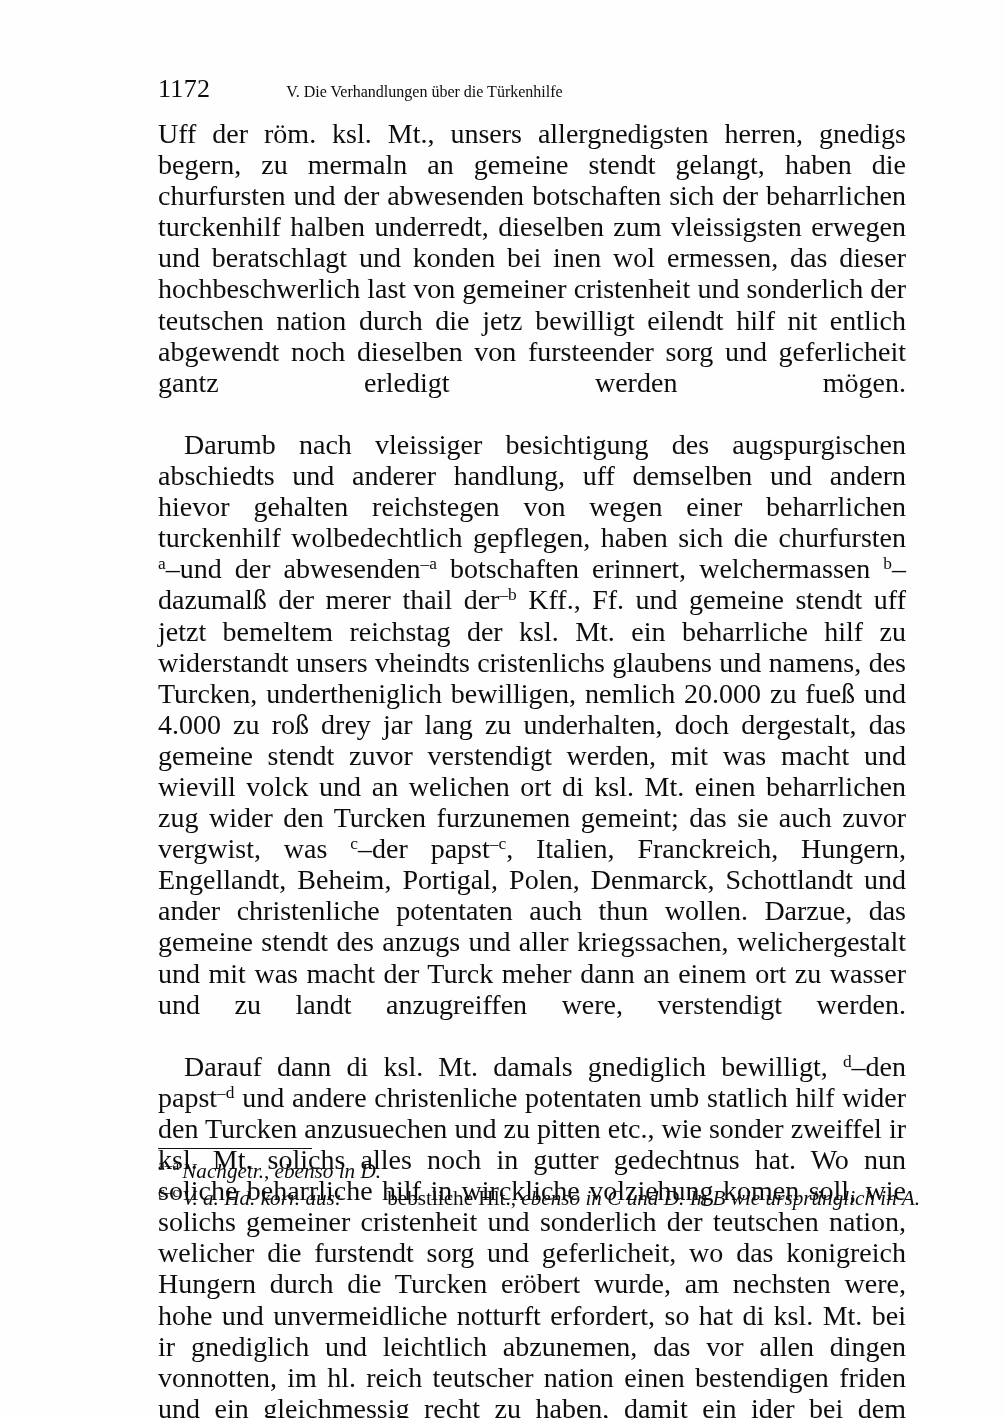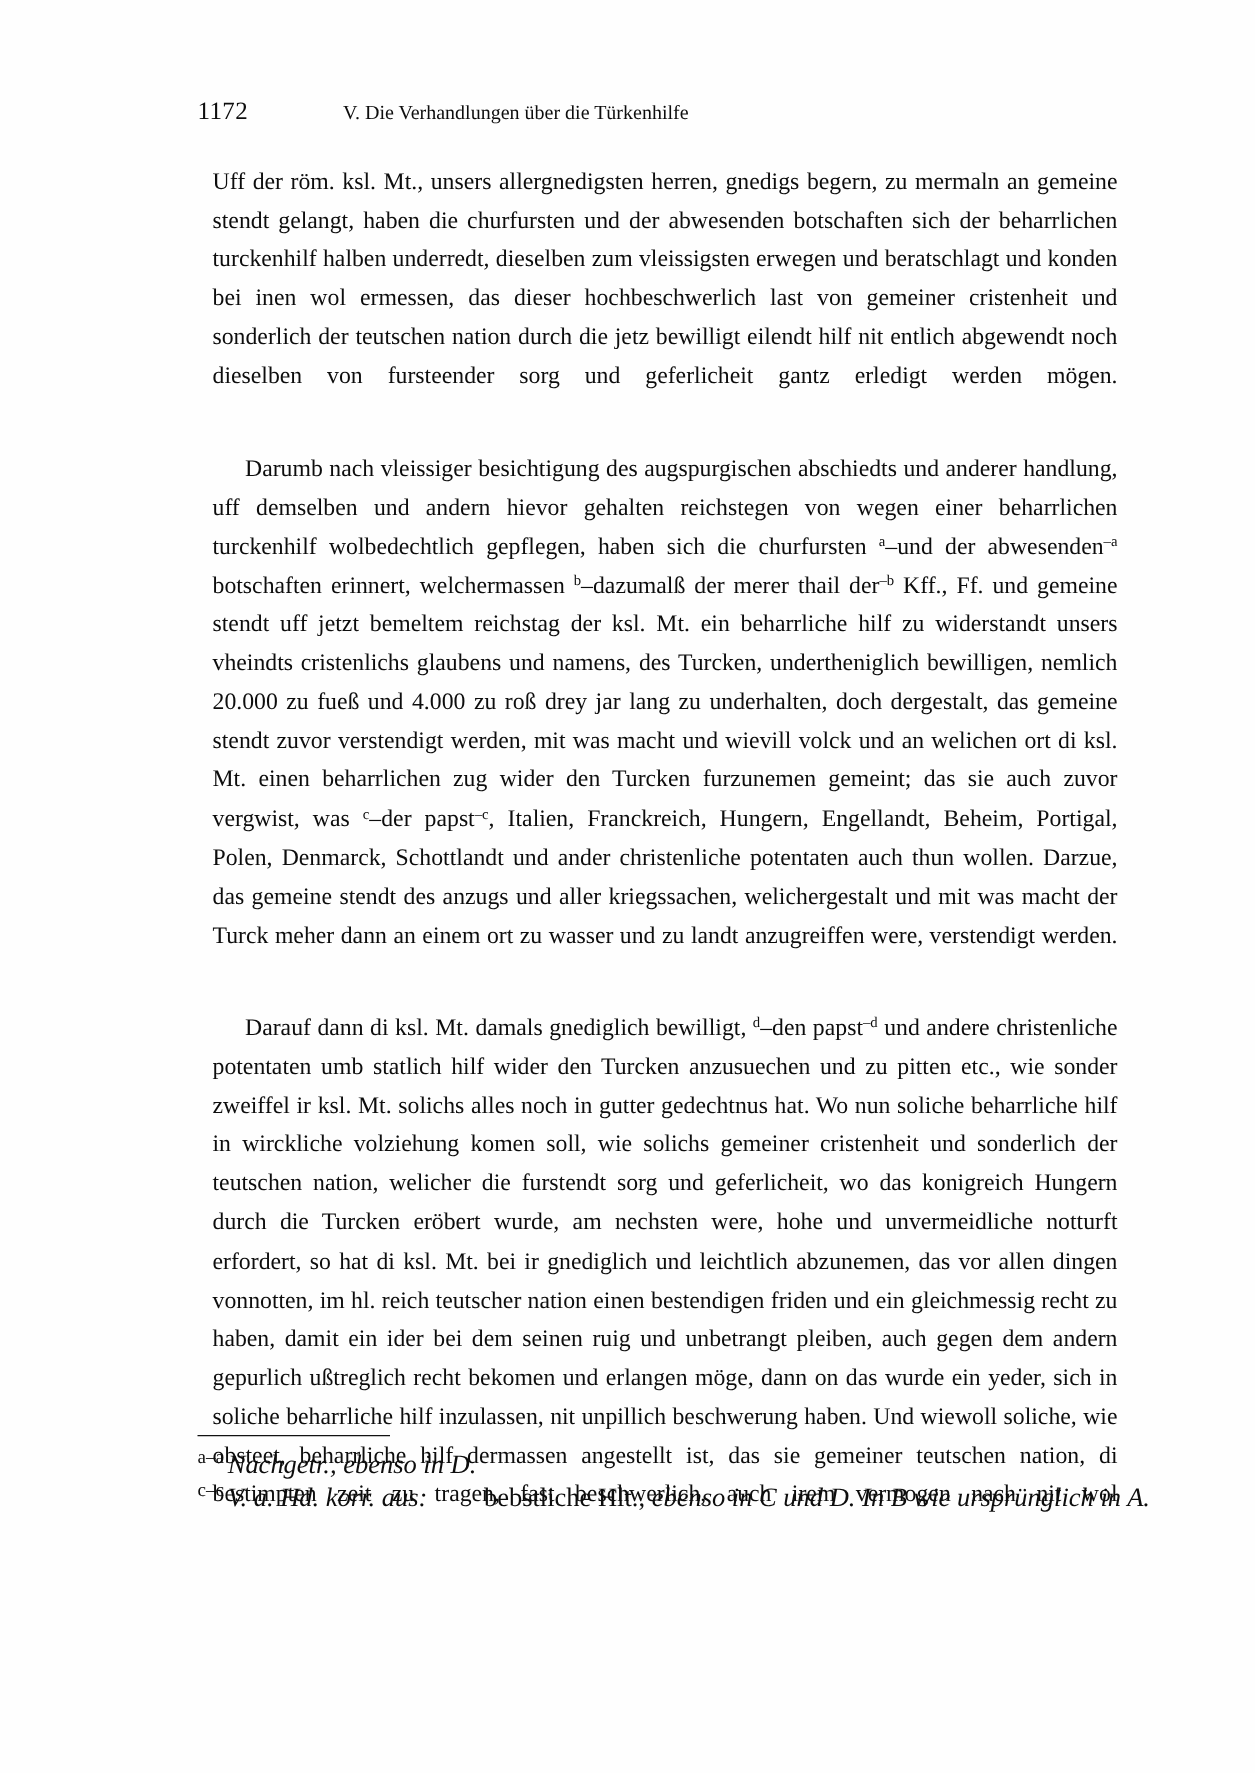--- a/index.html
+++ b/index.html
@@ -29,42 +29,42 @@
   .runninghead {
     position: absolute;
     left: 158px;
     top: 72px;
     width: 748px;
     height: 34px;
     display: flex;
     align-items: baseline;
   }
   .folio {
-    font-size: 20px;
+    font-size: 26px;
     line-height: 34px;
     letter-spacing: 0.3px;
     white-space: nowrap;
   }
   .head-title {
     font-size: 16px;
     line-height: 34px;
     margin-left: 76px;
     white-space: nowrap;
   }
 
   
   .textblock {
     position: absolute;
     left: 158px;
     top: 118px;
     width: 748px;
   }
   p.para {
-    margin: 12px;
-    font-size: 19px;
+    margin: 0;
+    font-size: 28px;
     line-height: 31.1px;
     text-align: justify;
     text-justify: inter-word;
     hyphens: manual;
     -webkit-hyphens: manual;
   }
   p.para.indent {
     text-indent: 26px;
   }
   

